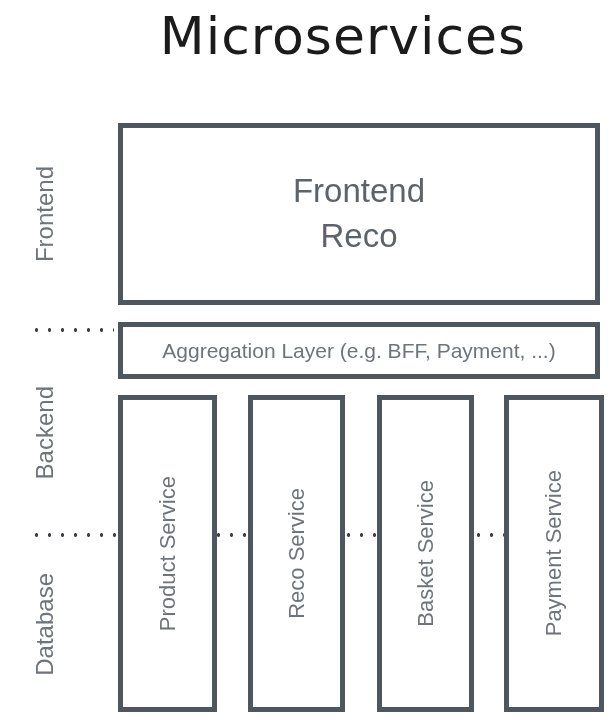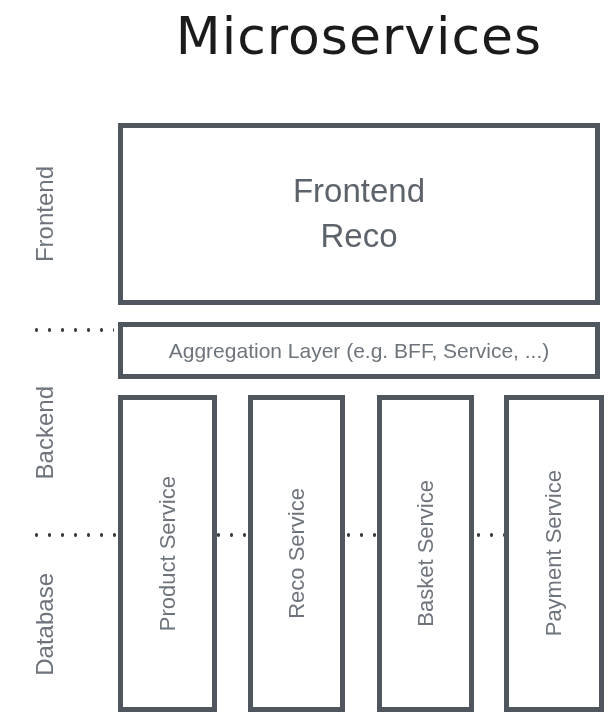--- a/index.html
+++ b/index.html
@@ -6,21 +6,21 @@
   .canvas {
     position: relative;
     width: 614px;
     height: 726px;
     background: #ffffff;
     overflow: hidden;
     font-family: "Liberation Sans", sans-serif;
   }
   .title {
     position: absolute;
-    left: 118px; top: 6px; width: 482px;
+    left: 102px; top: 6px; width: 482px;
     margin: 0;
     text-align: center;
     font-family: "DejaVu Sans", sans-serif;
     font-weight: 400;
     font-size: 52px;
     letter-spacing: 1px;
     color: var(--title-text, #1b1b1b);
   }
   .layer-label {
     position: absolute;
@@ -105,21 +105,21 @@
   <div class="dotted dotted-2"></div>
 
   <div class="box frontend-box">
     <div class="frontend-box-text">
       <span>Frontend</span>
       <span>Reco</span>
     </div>
   </div>
 
   <div class="box agg-box">
-    <span>Aggregation Layer (e.g. BFF, Service, ...)</span>
+    <span>Aggregation Layer (e.g. BFF, Payment, ...)</span>
   </div>
 
   <div class="box service-box service-1">
     <span class="vtext">Product Service</span>
   </div>
   <div class="box service-box service-2">
     <span class="vtext">Reco Service</span>
   </div>
   <div class="box service-box service-3">
     <span class="vtext">Basket Service</span>

